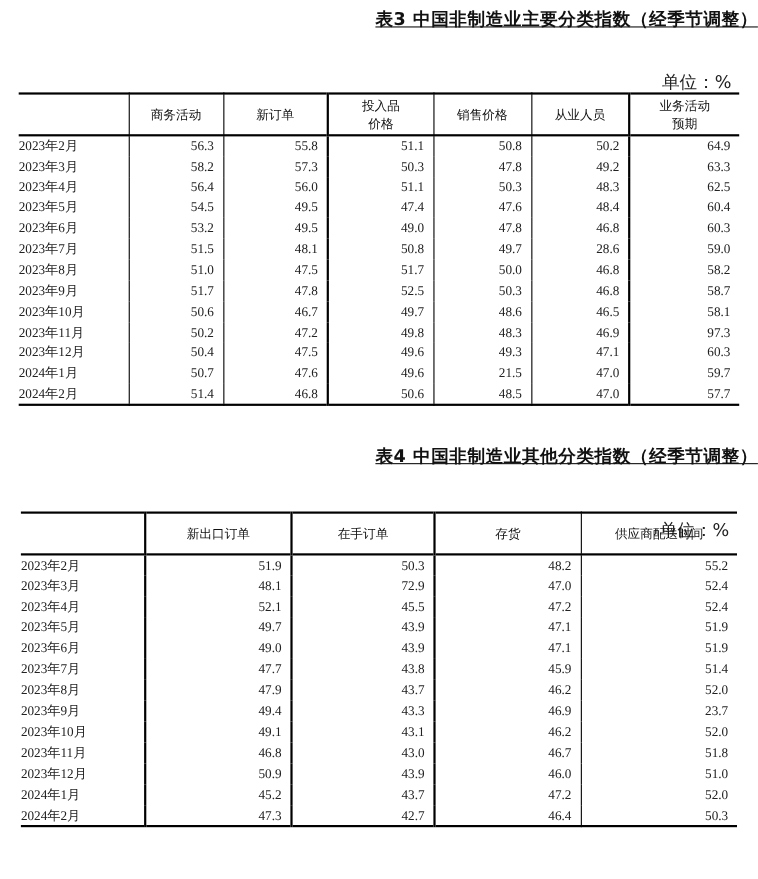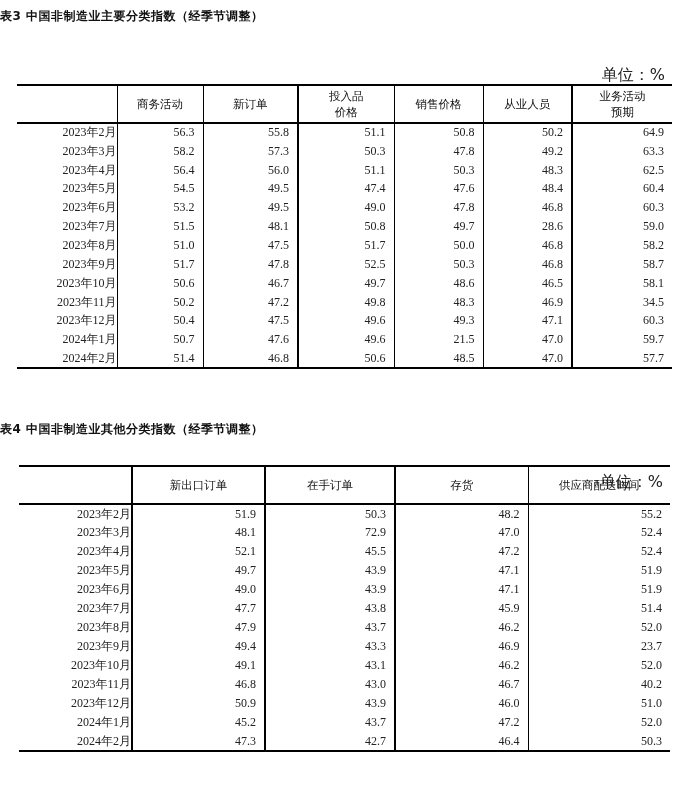--- a/index.html
+++ b/index.html
@@ -1,31 +1,31 @@
 <!DOCTYPE html>
 <html><head>
 <meta charset="utf-8">
 <style>
   html, body { margin: 0; padding: 0; background: #ffffff; }
   body { width: 689px; height: 799px; position: relative; overflow: hidden;
          font-family: "DejaVu Serif", "Liberation Serif", serif; color: #111; }
-  .title { position: absolute; left: 0; width: 689px; text-align: left;
+  .title { position: absolute; left: 0; width: 689px; text-align: right;
            font-family: "DejaVu Sans", "Liberation Sans", sans-serif;
-           font-weight: bold; font-size: 12px; letter-spacing: 0.5px; }
+           font-weight: bold; font-size: 16px; letter-spacing: 0.5px; text-decoration: underline; }
   .unit { position: absolute; font-family: "DejaVu Sans", "Liberation Sans", sans-serif;
           font-size: 16px; color: #222; }
   table.t { position: absolute; border-collapse: collapse; table-layout: fixed; }
   table.t th { font-family: "DejaVu Sans", "Liberation Sans", sans-serif;
                font-weight: normal; font-size: 11.5px; text-align: center;
                border-left: 1px solid #000; line-height: 16px; padding: 0; }
   table.t th:first-child { border-left: none; }
   table.t td { font-family: "Liberation Serif", "DejaVu Serif", serif; font-size: 12px;
                text-align: right; padding: 0 8px 0 0; border-left: 1px solid #000;
                white-space: nowrap; color: #222; }
-  table.t td.label { text-align: right; border-left: none; padding: 0; }
+  table.t td.label { text-align: left; border-left: none; padding: 0; }
   table.t thead tr { border-top: 2.5px solid #000; border-bottom: 2.5px solid #000; }
   table.t tbody tr:last-child { border-bottom: 2.5px solid #000; }
   table.t .thick { border-left: 2px solid #000; }
   #t3 { left: 17px; top: 84px; width: 655px; }
   #t3 thead tr { height: 38px; margin-top: 43px; }
   #t3 tbody tr { height: 18.85px; }
   #t4 { left: 19px; top: 465px; width: 651px; }
   #t4 thead tr { height: 38px; }
   #t4 tbody tr { height: 19px; }
 </style>
@@ -137,21 +137,21 @@
         <td>46.5</td>
         <td class="thick">58.1</td>
       </tr>
       <tr>
         <td class="label">2023年11月</td>
         <td>50.2</td>
         <td>47.2</td>
         <td class="thick">49.8</td>
         <td>48.3</td>
         <td>46.9</td>
-        <td class="thick">34.5</td>
+        <td class="thick">97.3</td>
       </tr>
       <tr>
         <td class="label">2023年12月</td>
         <td>50.4</td>
         <td>47.5</td>
         <td class="thick">49.6</td>
         <td>49.3</td>
         <td>47.1</td>
         <td class="thick">60.3</td>
       </tr>
@@ -169,21 +169,21 @@
         <td>51.4</td>
         <td>46.8</td>
         <td class="thick">50.6</td>
         <td>48.5</td>
         <td>47.0</td>
         <td class="thick">57.7</td>
       </tr>
     </tbody>
 </table>
 
-<div class="title" style="top:421px;">表4 中国非制造业其他分类指数（经季节调整）</div>
+<div class="title" style="top:405px;">表4 中国非制造业其他分类指数（经季节调整）</div>
 <div class="unit" style="right:26px; top:472px;">单位：%</div>
 <table class="t" id="t4">
   <colgroup>
     <col style="width:113px">
       <col style="width:133px">
       <col style="width:130px">
     <col style="width:133px">
       <col style="width:142px">
   </colgroup>
   <thead>
@@ -257,21 +257,21 @@
         <td class="thick">49.1</td>
         <td class="thick">43.1</td>
         <td class="thick">46.2</td>
         <td>52.0</td>
       </tr>
       <tr>
         <td class="label">2023年11月</td>
         <td class="thick">46.8</td>
         <td class="thick">43.0</td>
         <td class="thick">46.7</td>
-        <td>40.2</td>
+        <td>51.8</td>
       </tr>
       <tr>
         <td class="label">2023年12月</td>
         <td class="thick">50.9</td>
         <td class="thick">43.9</td>
         <td class="thick">46.0</td>
         <td>51.0</td>
       </tr>
       <tr>
         <td class="label">2024年1月</td>

